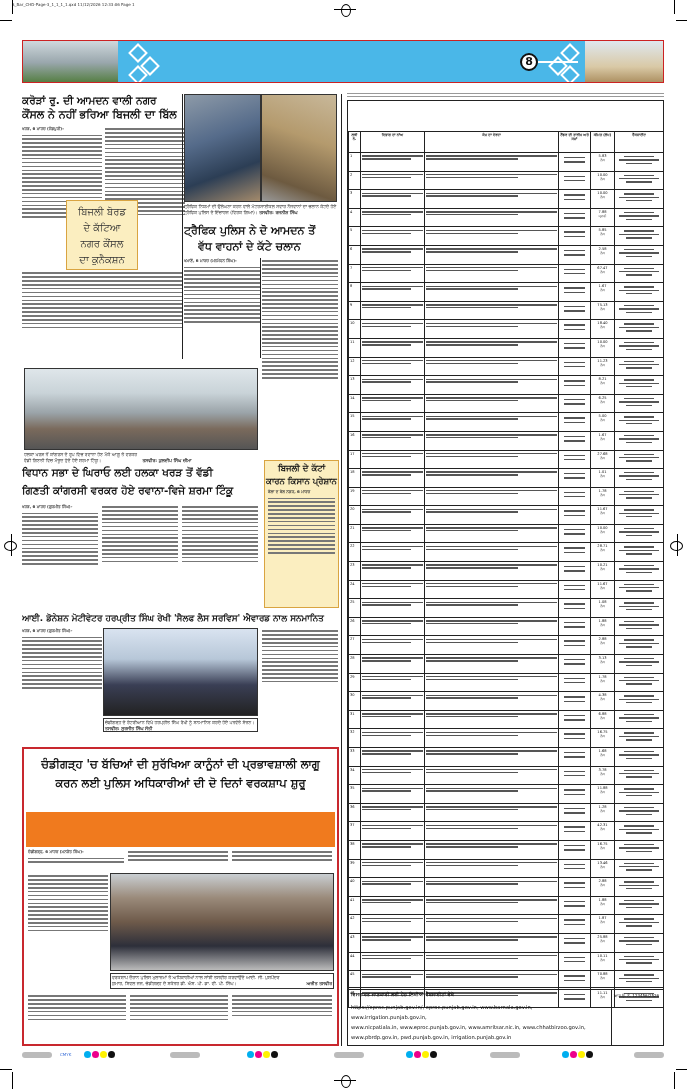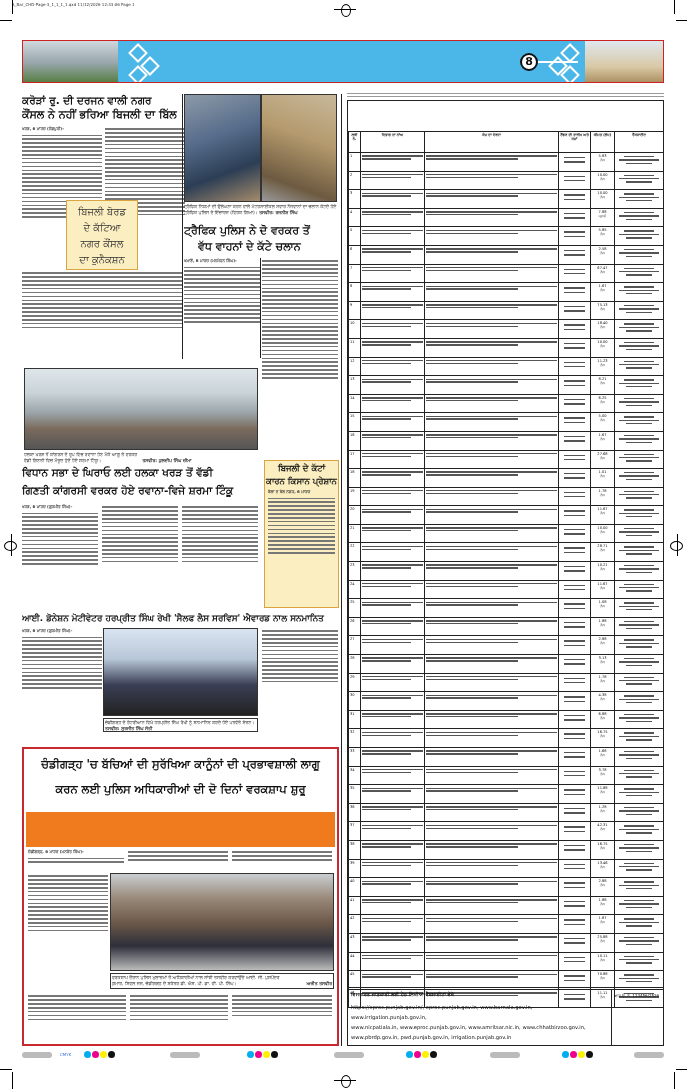--- a/index.html
+++ b/index.html
@@ -74,21 +74,21 @@
   <div class="abs diam" style="left:120px;top:18px"></div>
   <div class="abs diam" style="left:108px;top:27px"></div>
   <div class="abs diam" style="left:540px;top:5px"></div>
   <div class="abs diam" style="left:528px;top:18px"></div>
   <div class="abs diam" style="left:540px;top:27px"></div>
   <div class="abs" style="left:515px;top:20px;width:40px;height:2px;background:#fff"></div>
   <div class="abs pagenum">8</div>
   <div class="abs photoR"></div>
 </div>
 
-<div class="abs hl" style="left:22px;top:94px;width:168px;font-size:10.5px">ਕਰੋੜਾਂ ਰੁ. ਦੀ ਦਰਜਨ ਵਾਲੀ ਨਗਰ</div>
+<div class="abs hl" style="left:22px;top:94px;width:168px;font-size:10.5px">ਕਰੋੜਾਂ ਰੁ. ਦੀ ਆਮਦਨ ਵਾਲੀ ਨਗਰ</div>
 <div class="abs hl" style="left:22px;top:108px;width:168px;font-size:11px">ਕੌਂਸਲ ਨੇ ਨਹੀਂ ਭਰਿਆ ਬਿਜਲੀ ਦਾ ਬਿੱਲ</div>
 <div class="abs txt" style="left:22px;top:126px;width:80px;height:140px"><b style="font-size:4px">ਖਰੜ, 6 ਮਾਰਚ (ਜੰਡਪੁਰੀ)-</b><span></span><span></span><span></span><span></span><span></span><span></span><span></span><span></span><span></span><span></span><span></span><span></span><span></span><span></span><span></span><span></span><span></span><span></span><span></span><span></span><span></span><span></span></div>
 <div class="abs txt" style="left:105px;top:126px;width:80px;height:140px">
     <span></span>
     <span></span>
     <span></span>
     <span></span>
     <span></span>
     <span></span>
     <span></span>
@@ -112,21 +112,21 @@
 <div class="abs box" style="left:66px;top:200px;width:72px;height:70px;padding-top:3px;font-size:10px;line-height:16px;color:#333">
   <div>ਬਿਜਲੀ ਬੋਰਡ</div>
   <div>ਦੇ ਕੱਟਿਆ</div>
   <div>ਨਗਰ ਕੌਂਸਲ</div>
   <div>ਦਾ ਕੁਨੈਕਸ਼ਨ</div>
 </div>
 
 <div class="abs photo" style="left:184px;top:94px;width:77px;height:108px;background:linear-gradient(160deg,#8d9aa8 0%,#556b8a 40%,#2c3e55 70%,#a38a6b 100%)"></div>
 <div class="abs photo" style="left:261px;top:94px;width:76px;height:108px;background:linear-gradient(200deg,#c8b89a 0%,#b49a6d 40%,#6d5a40 80%,#999 100%)"></div>
 <div class="abs cap" style="left:184px;top:204px;width:153px;height:18px"><span>ਟ੍ਰੈਫਿਕ ਨਿਯਮਾਂ ਦੀ ਉਲੰਘਣਾ ਕਰਨ ਵਾਲੇ ਮੋਟਰਸਾਈਕਲ ਸਵਾਰ ਨੌਜਵਾਨਾਂ ਦਾ ਚਲਾਨ ਕੱਟਦੇ ਹੋਏ ਟ੍ਰੈਫਿਕ ਪੁਲਿਸ ਦੇ ਇੰਚਾਰਜ (ਵਿਰਕ ਗਿਆ)।</span> <b>ਤਸਵੀਰ: ਰਜਨੀਸ਼ ਸਿੰਘ</b></div>
-<div class="abs hl" style="left:184px;top:224px;width:155px;font-size:11px">ਟ੍ਰੈਫਿਕ ਪੁਲਿਸ ਨੇ ਦੋ ਵਰਕਰ ਤੋਂ</div>
+<div class="abs hl" style="left:184px;top:224px;width:155px;font-size:11px">ਟ੍ਰੈਫਿਕ ਪੁਲਿਸ ਨੇ ਦੋ ਆਮਦਨ ਤੋਂ</div>
 <div class="abs hl" style="left:198px;top:240px;width:130px;font-size:11px">ਵੱਧ ਵਾਹਨਾਂ ਦੇ ਕੱਟੇ ਚਲਾਨ</div>
 <div class="abs txt" style="left:184px;top:258px;width:76px;height:104px"><b style="font-size:4px">ਖਮਾਣੋਂ, 6 ਮਾਰਚ (ਮਨਮੋਹਨ ਸਿੰਘ)-</b><span></span><span></span><span></span><span></span><span></span><span></span><span></span><span></span><span></span><span></span><span></span><span></span><span></span><span></span><span></span></div>
 <div class="abs txt" style="left:262px;top:258px;width:76px;height:195px">
     <span></span>
     <span></span>
     <span></span>
     <span></span>
     <span></span>
     <span></span>
     <span></span>
@@ -235,21 +235,21 @@
     <span></span>
     <span></span>
     <span></span>
     <span></span>
     <span></span>
     <span></span>
   </div>
 
 <div class="abs redbox">
   <div class="abs hl" style="left:0;top:8px;width:313px;text-align:center;font-size:11.5px">ਚੰਡੀਗੜ੍ਹ 'ਚ ਬੱਚਿਆਂ ਦੀ ਸੁਰੱਖਿਆ ਕਾਨੂੰਨਾਂ ਦੀ ਪ੍ਰਭਾਵਸ਼ਾਲੀ ਲਾਗੂ</div>
-  <div class="abs hl" style="left:0;top:33px;width:313px;text-align:center;font-size:11.5px">ਕਰਨ ਲਈ ਪੁਲਿਸ ਅਧਿਕਾਰੀਆਂ ਦੀ ਦੋ ਦਿਨਾਂ ਵਰਕਸ਼ਾਪ ਸ਼ੁਰੂ</div>
+  <div class="abs hl" style="left:0;top:27px;width:313px;text-align:center;font-size:11.5px">ਕਰਨ ਲਈ ਪੁਲਿਸ ਅਧਿਕਾਰੀਆਂ ਦੀ ਦੋ ਦਿਨਾਂ ਵਰਕਸ਼ਾਪ ਸ਼ੁਰੂ</div>
   <div class="abs orangebar">
   </div>
   <div class="abs txt" style="left:4px;top:100px;width:96px;height:22px"><b style="font-size:4px">ਚੰਡੀਗੜ੍ਹ, 6 ਮਾਰਚ (ਮਨਜੋਤ ਸਿੰਘ)-</b><span></span><span></span></div>
   <div class="abs txt" style="left:104px;top:100px;width:100px;height:22px">
       <span></span>
       <span></span>
       <span></span>
     </div>
   <div class="abs txt" style="left:208px;top:100px;width:100px;height:22px">
       <span></span>

